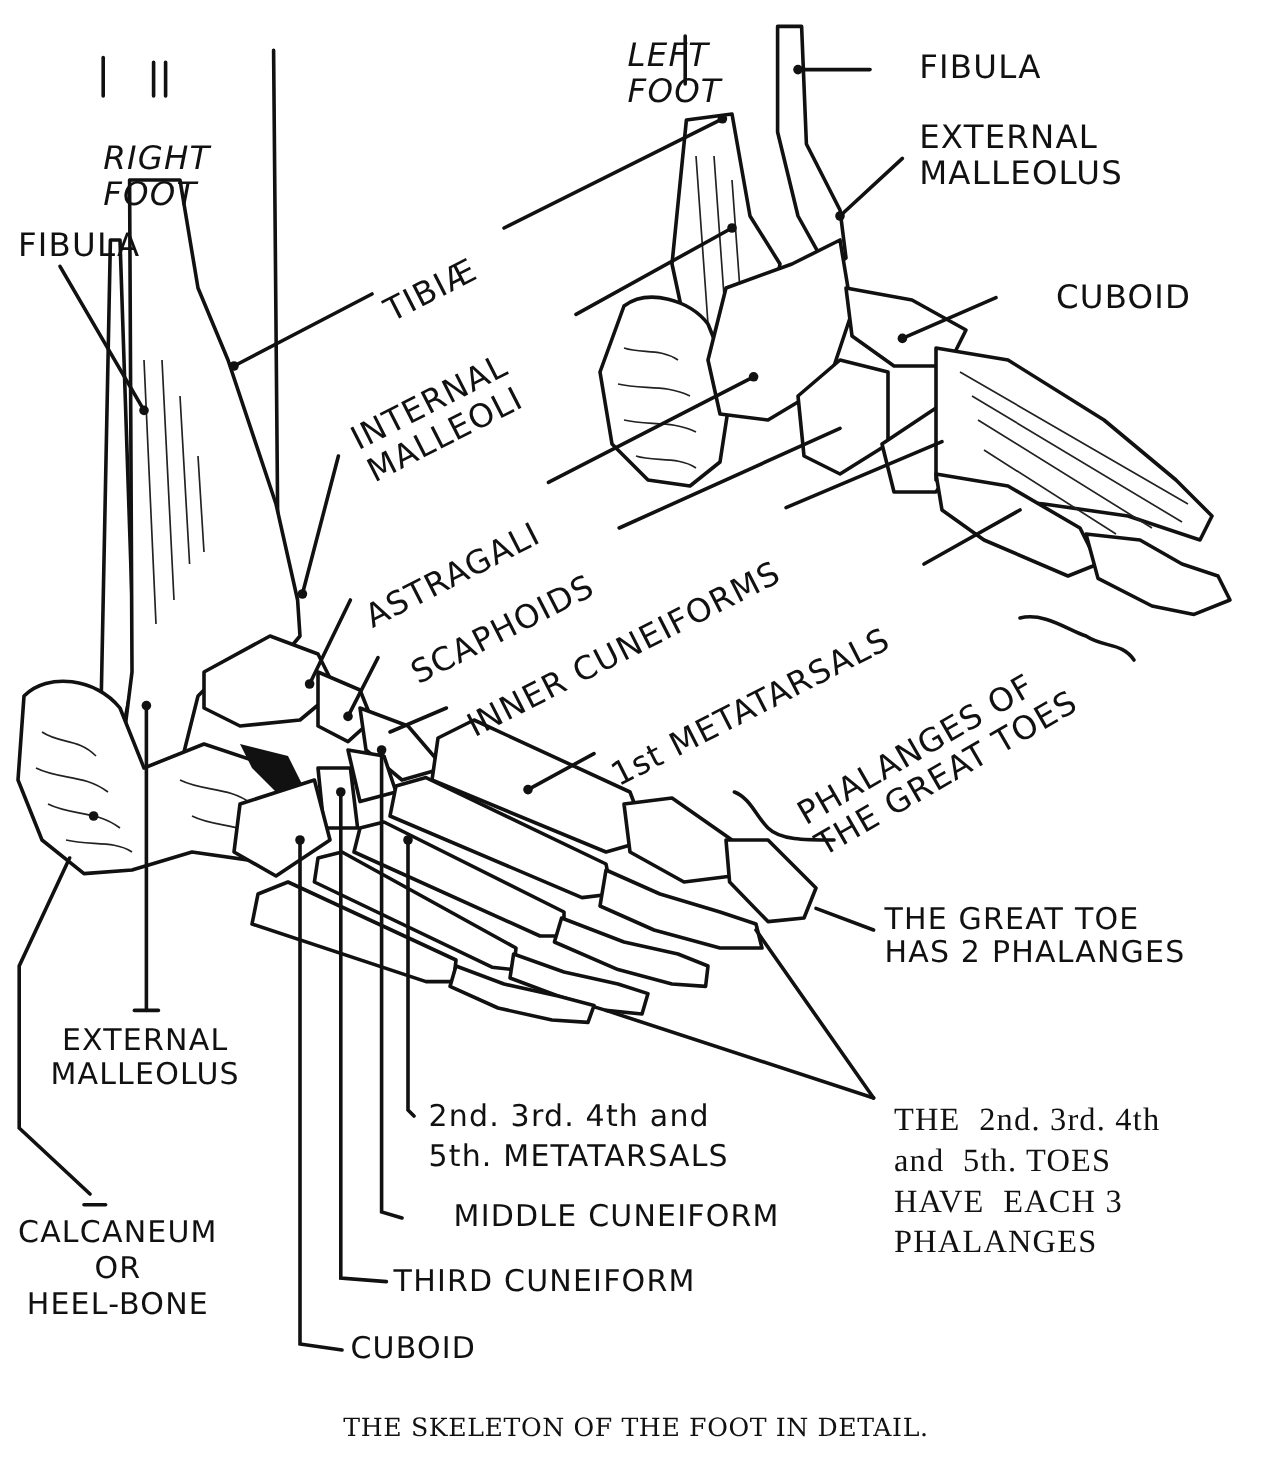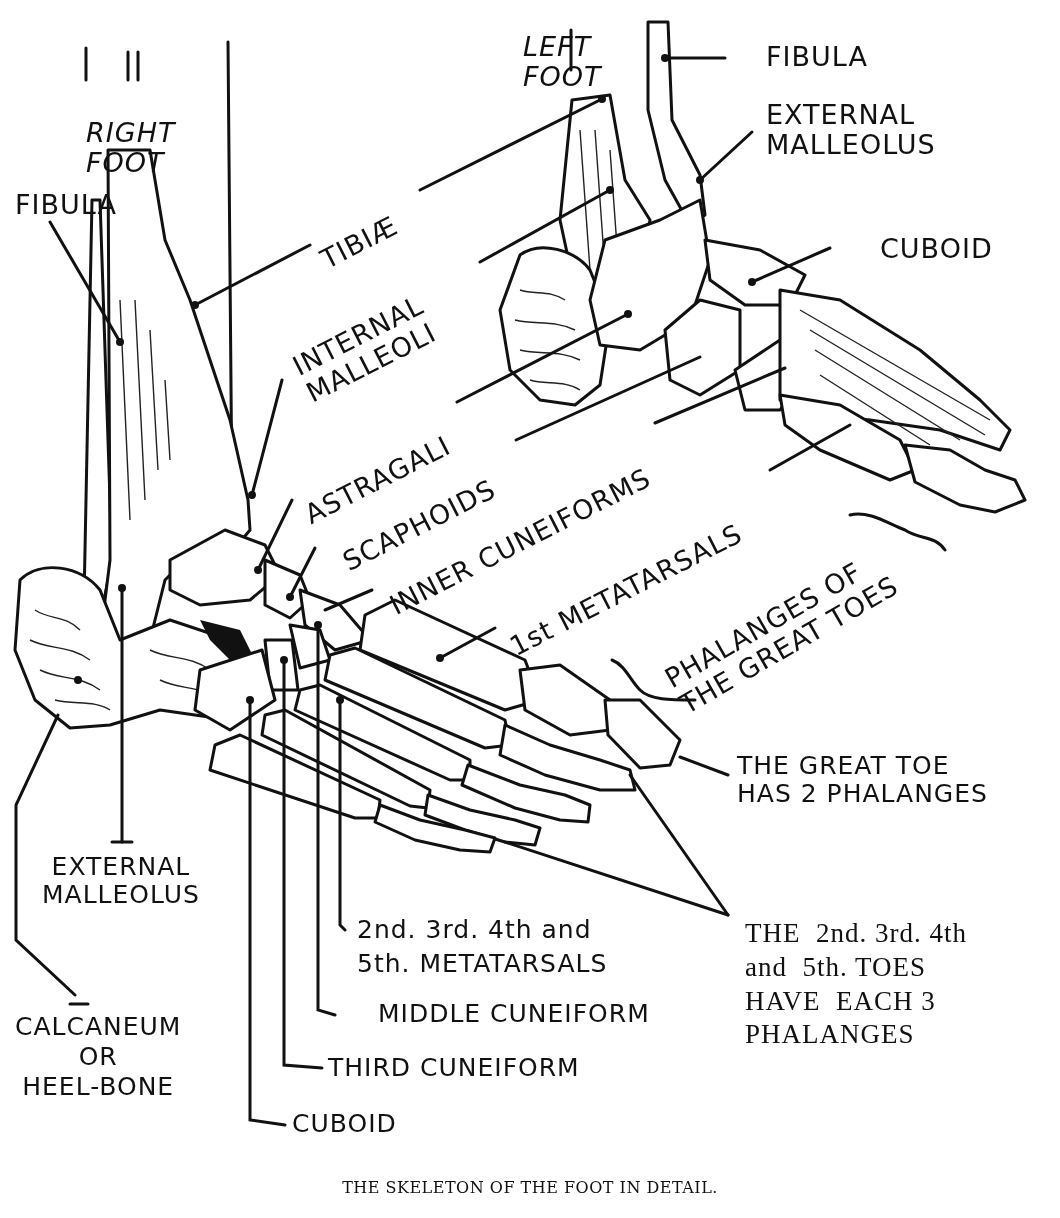--- a/index.html
+++ b/index.html
@@ -15,21 +15,21 @@
     line-height: 1.12;
     transform-origin: 0 0;
   }
   .ital { font-style: italic; }
   .small { font-size: 25px; }
   .caption {
     position: absolute;
     left: 0; width: 1060px; top: 1178px;
     text-align: center;
     font-family: "DejaVu Serif", serif;
-    font-size: 16px;
+    font-size: 21px;
     letter-spacing: 0.5px;
     color: #111;
   }
   svg .bone { fill: #fff; stroke: #111; stroke-width: 3; stroke-linejoin: round; }
   svg .hatch { fill: none; stroke: #222; stroke-width: 1.4; }
   svg .leader { fill: none; stroke: #111; stroke-width: 3; stroke-linecap: round; }
   svg .dot { fill: #111; }
   svg .shadow { fill: #111; }
 </style>
 </head>

